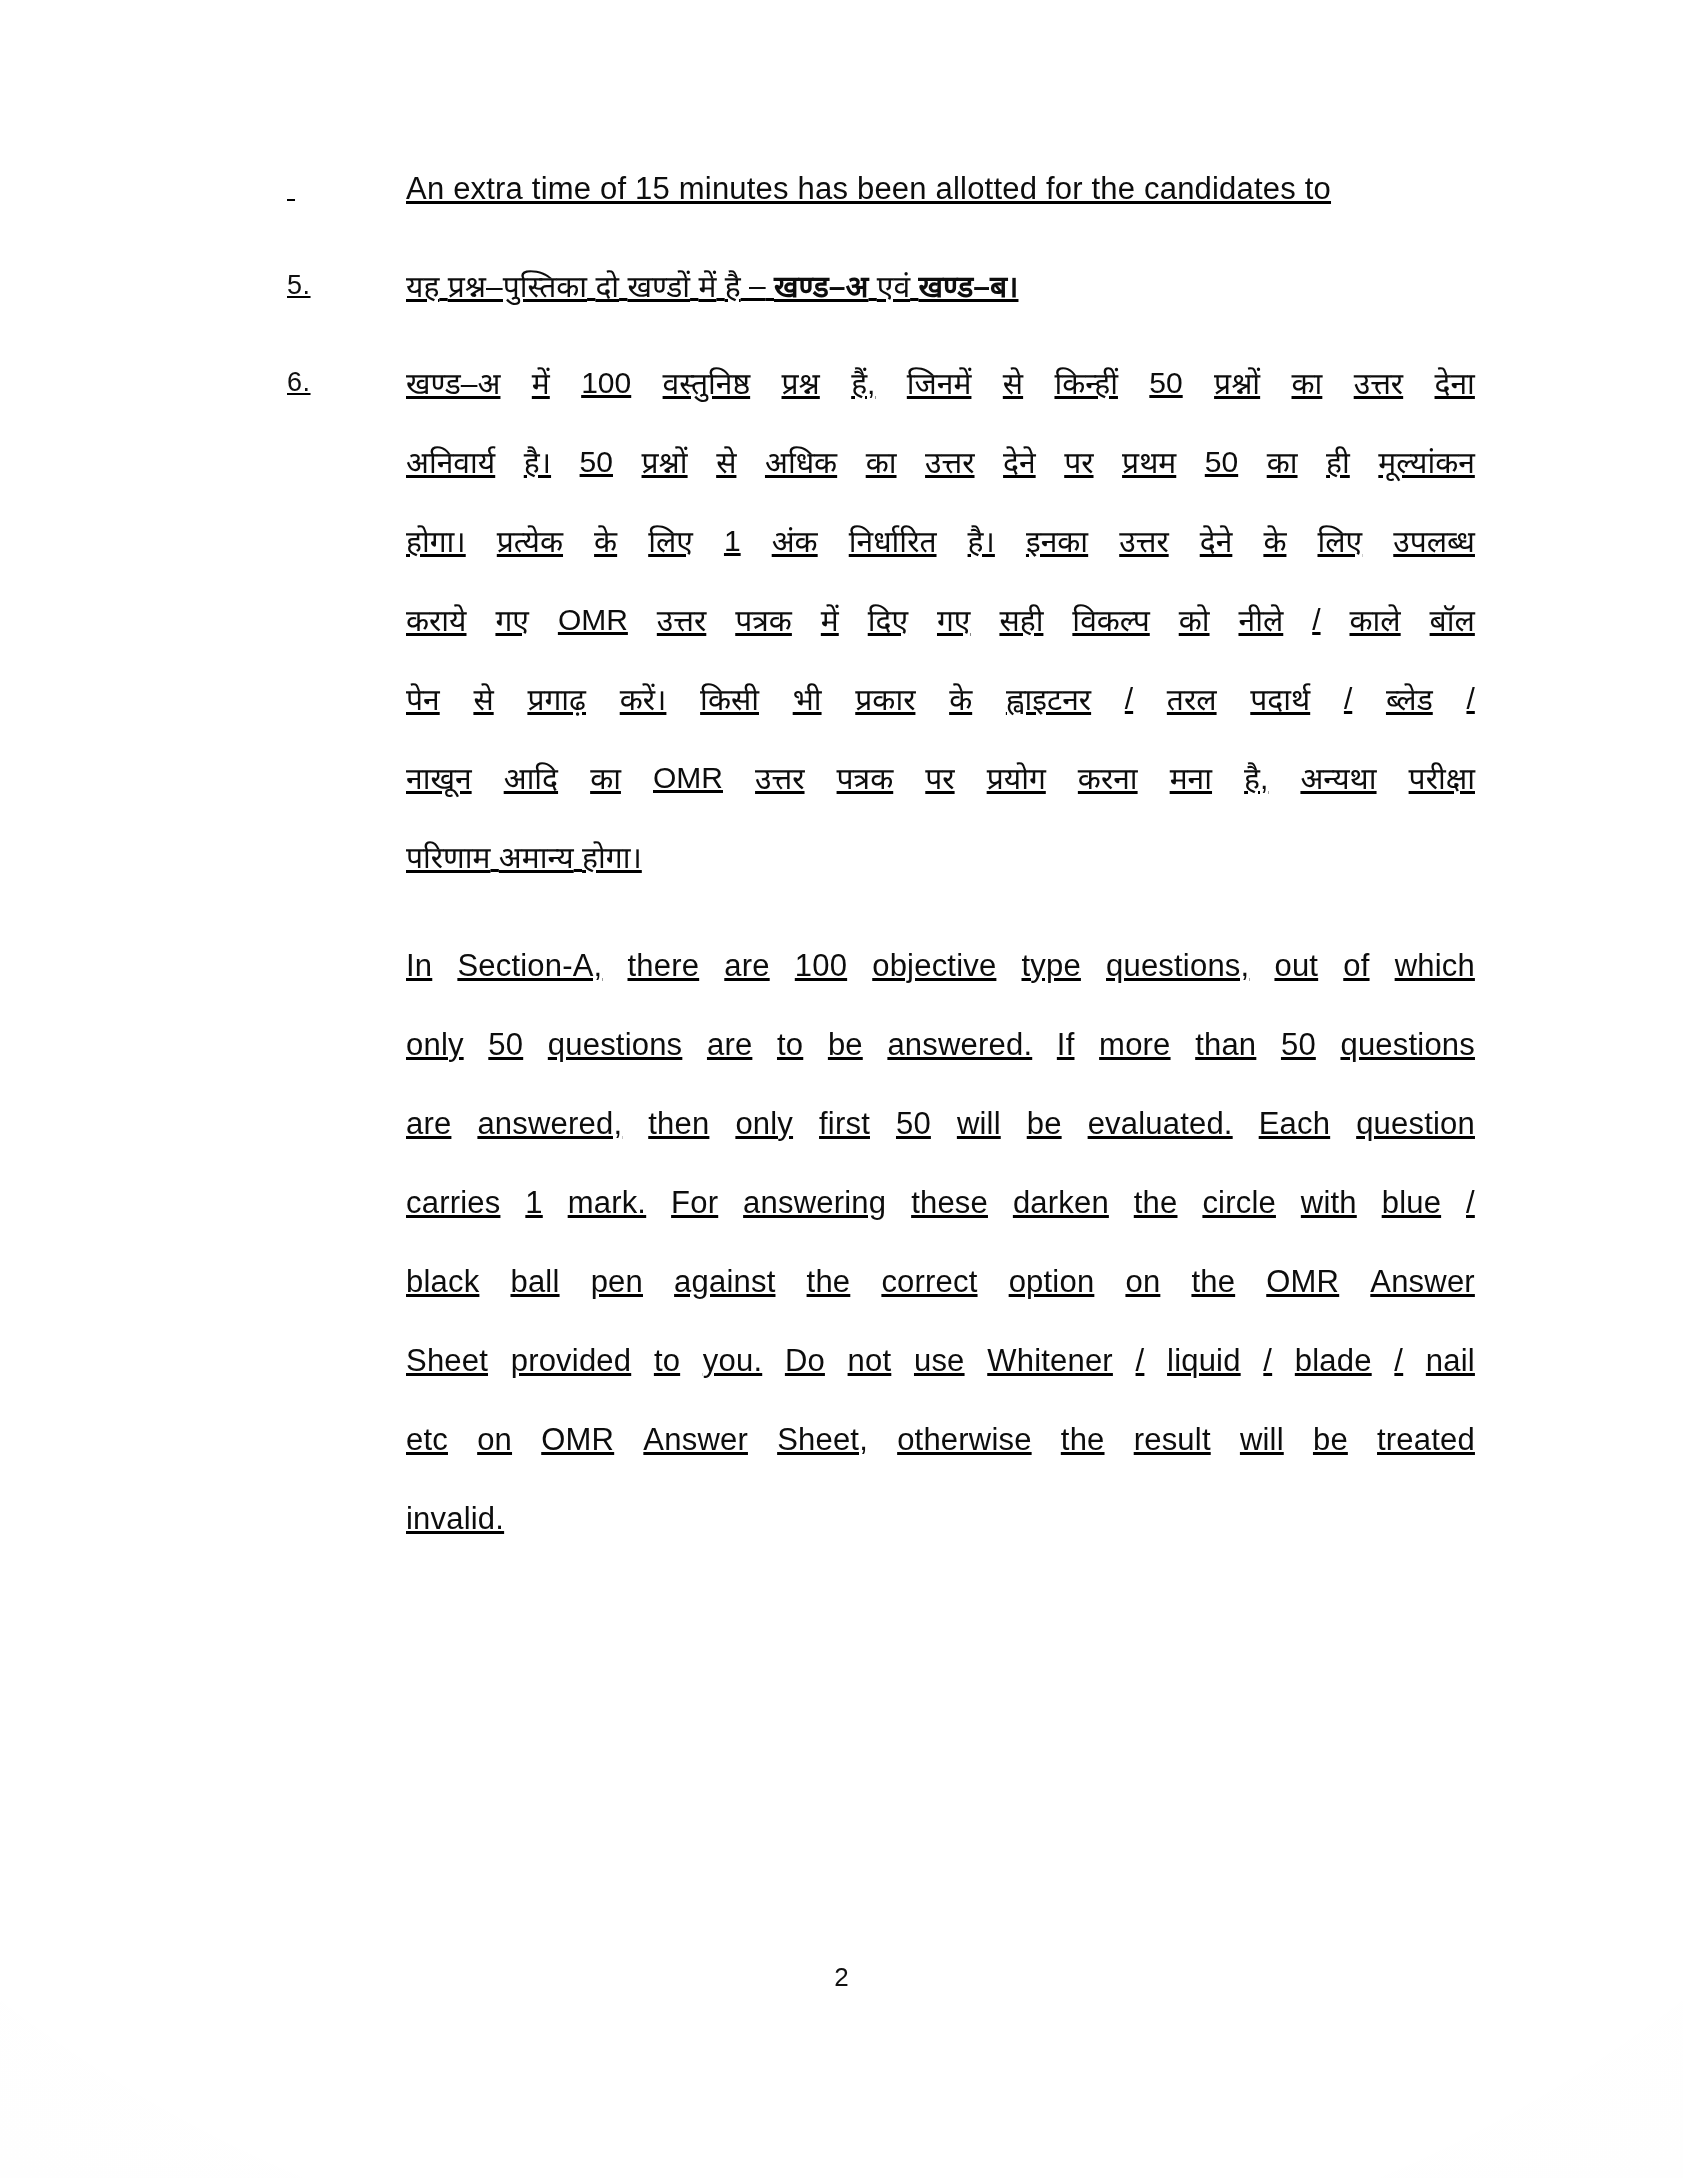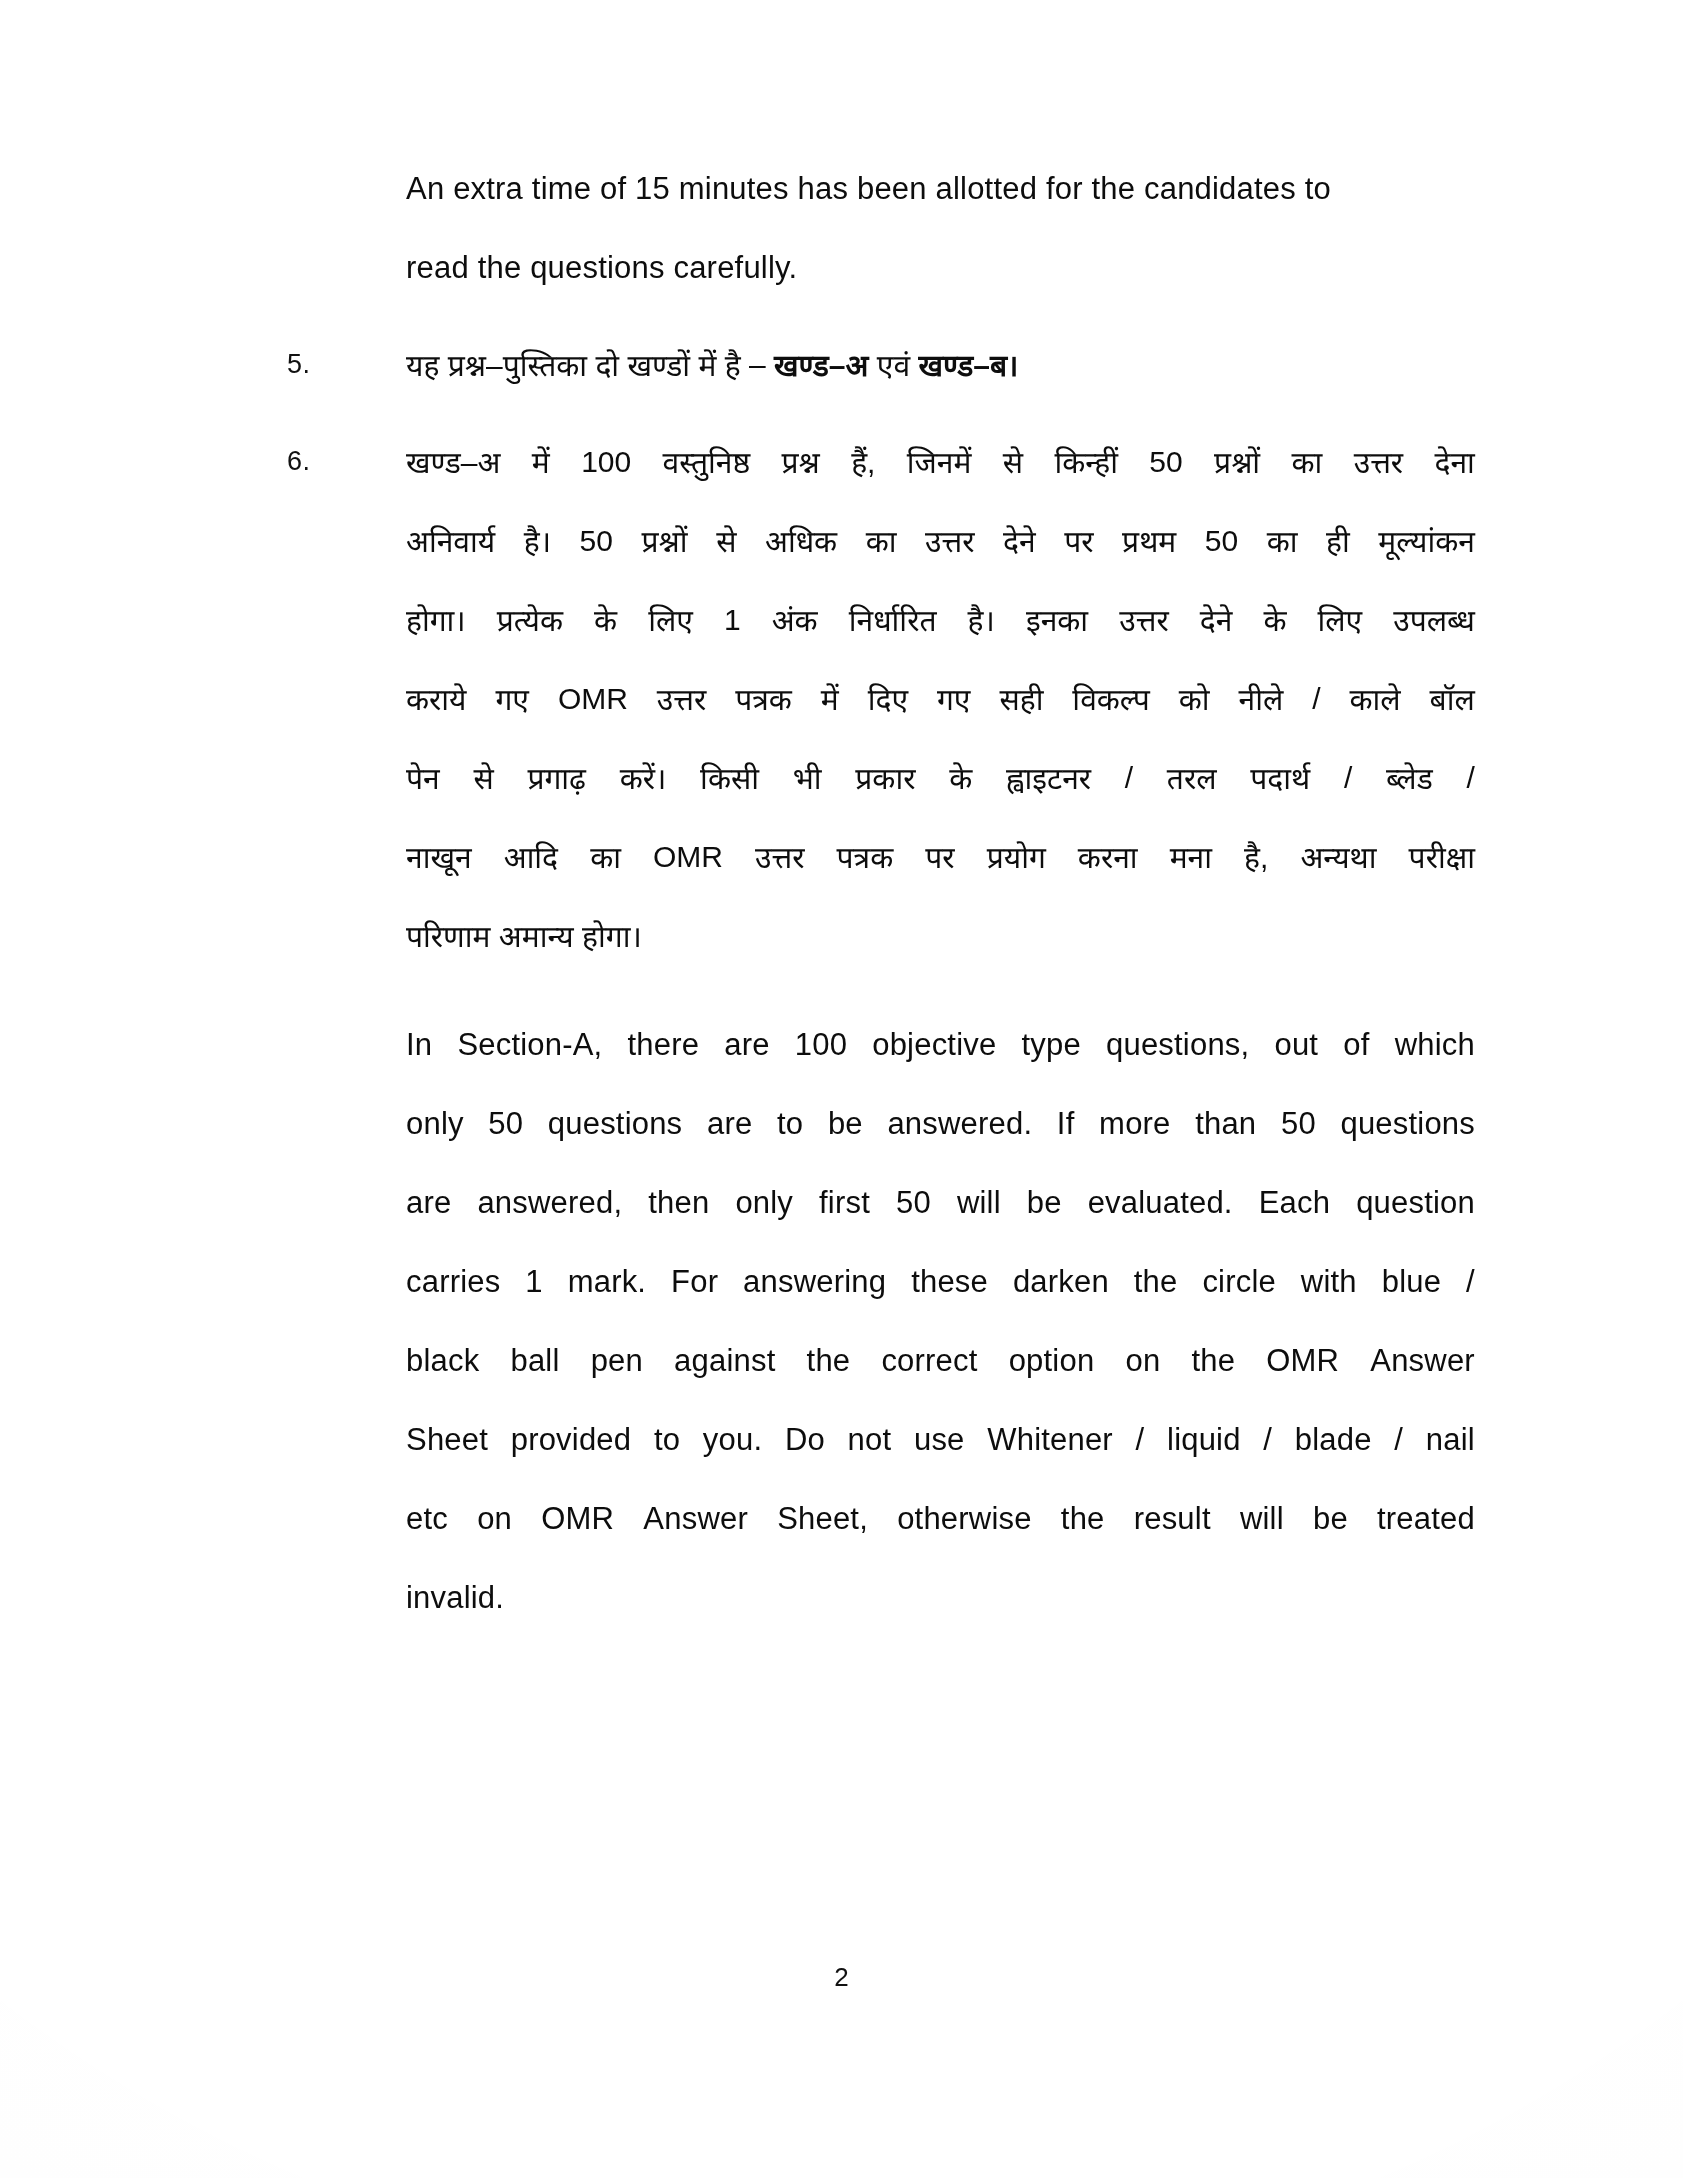--- a/index.html
+++ b/index.html
@@ -32,20 +32,21 @@
     position: absolute;
     left: 287px;
     top: 149px;
     width: 1188px;
   }
   
   .para-block {
     display: flex;
     align-items: flex-start;
     width: 1188px;
+    text-decoration: underline;
   }
   .marker {
     width: 119px;
     flex: 0 0 119px;
     font-size: 27px;
     line-height: 79px;
     color: #111;
     font-family: "Liberation Sans", sans-serif;
     letter-spacing: 0.5px;
   }
@@ -109,23 +110,20 @@
   <div class="scan-tint"></div>
 
   <div class="content">
 
     <div class="para-block">
       <div class="marker blank">&nbsp;</div>
       <div class="body-col">
         <div class="line left">
           <span class="en">An extra time of 15 minutes has been allotted for the candidates to</span>
         </div>
-        <div class="line left">
-          <span class="en">read the questions carefully.</span>
-        </div>
       </div>
     </div>
 
     <div class="spacer-sm"></div>
 
     <div class="para-block">
       <div class="marker">5.</div>
       <div class="body-col">
         <div class="line left">
           <span class="hi tok">यह</span><span class="hi tok">&nbsp;</span>

